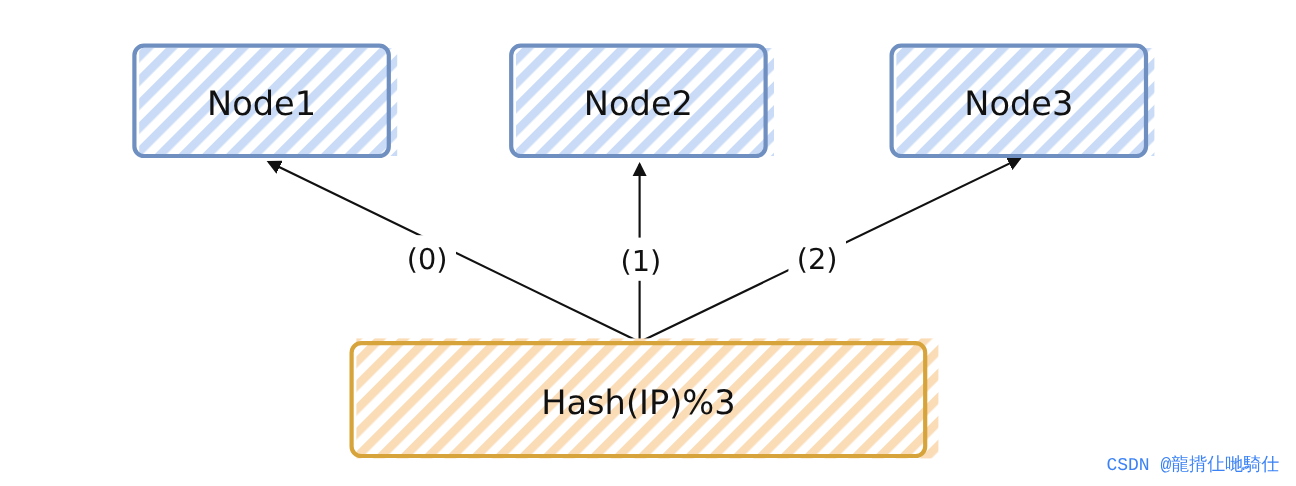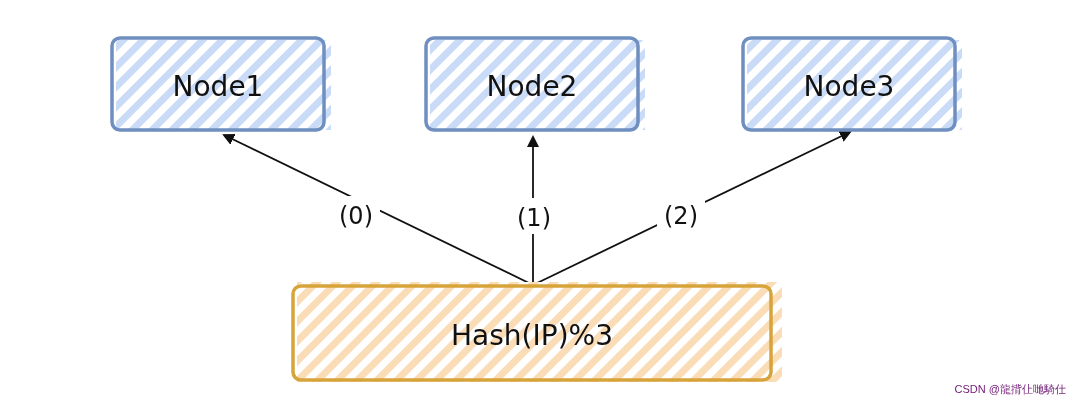--- a/index.html
+++ b/index.html
@@ -1,20 +1,20 @@
 <!DOCTYPE html>
 <html><head>
   <meta charset="utf-8">
   <style>
     html, body { margin: 0; padding: 0; background: #ffffff; }
     body { width: 1080px; height: 405px; position: relative; overflow: hidden; font-family: "DejaVu Sans", sans-serif; }
     svg { position: absolute; left: 0; top: 0; }
     .node-text { font-family: "DejaVu Sans", sans-serif; font-size: 28px; fill: #111; }
     .edge-text { font-family: "DejaVu Sans", sans-serif; font-size: 24px; fill: #111; }
-    .watermark { position: absolute; right: 14px; bottom: 8px; font-family: Liberation Sans, sans-serif; font-size: 11px; color: #701a75; }
+    .watermark { position: absolute; right: 14px; bottom: 8px; font-family: Liberation Mono, monospace; font-size: 15px; color: #3b82f6; }
   </style>
 </head>
 <body>
 
 <svg width="1080" height="405" viewBox="0 0 1080 405">
   <defs>
     <pattern id="hatch-blue" patternUnits="userSpaceOnUse" width="14" height="14" patternTransform="rotate(45)">
       <rect width="14" height="14" fill="#ffffff"></rect>
       <rect width="7" height="14" fill="#c9dbf6"></rect>
     </pattern>

